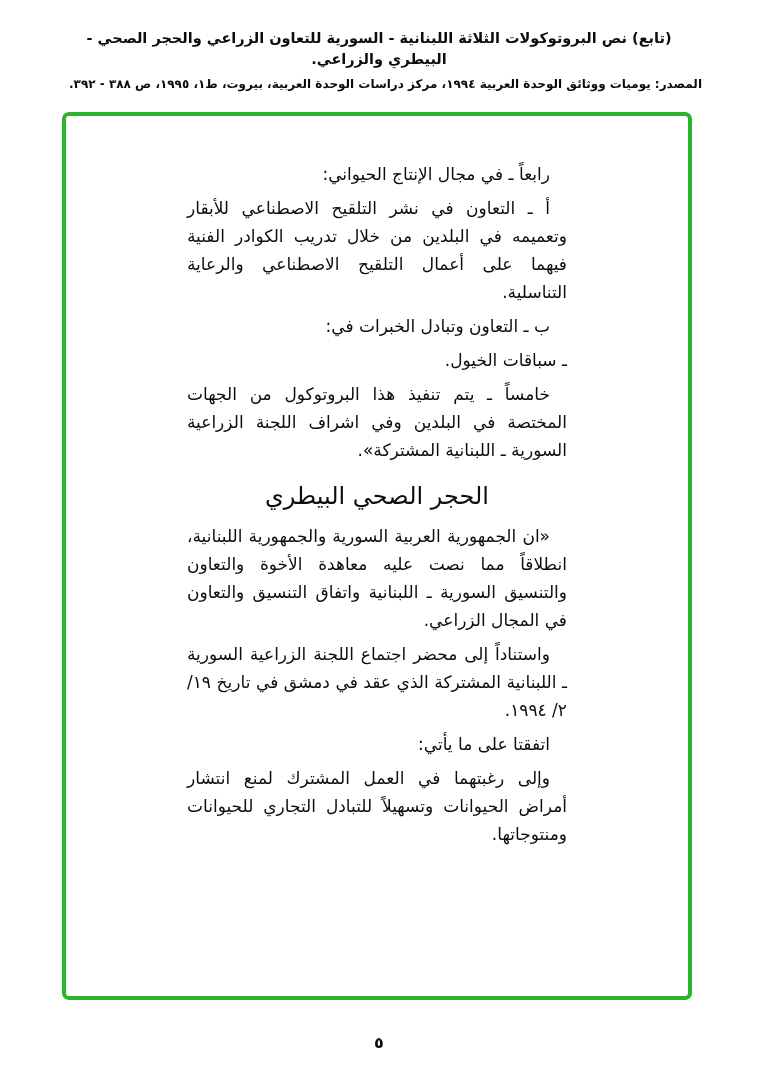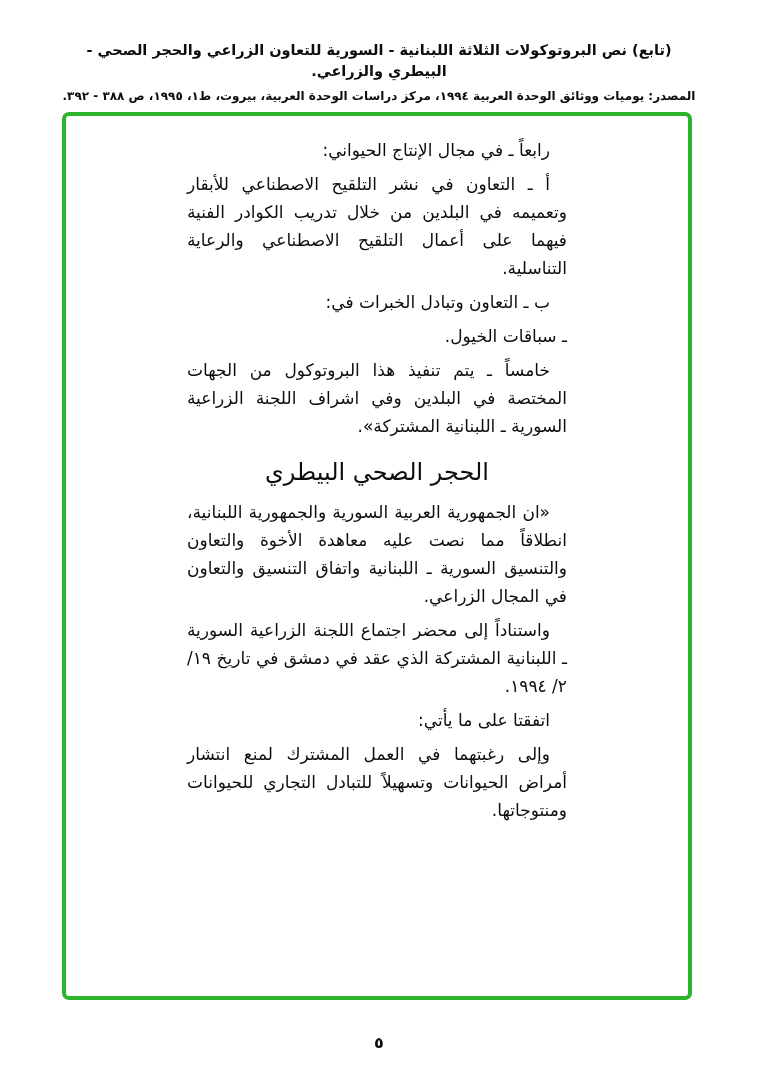--- a/index.html
+++ b/index.html
@@ -11,49 +11,50 @@
     width: 758px;
     height: 1078px;
     position: relative;
     font-family: "DejaVu Sans", sans-serif;
     color: #0d0d0d;
     overflow: hidden;
   }
   .page-header {
     direction: rtl;
     text-align: center;
-    padding: 40px 56px 0 56px;
+    padding: 28px 56px 0 56px;
   }
   .header-title {
     font-size: 14.5px;
     font-weight: bold;
     line-height: 1.45;
     letter-spacing: 0;
   }
   .header-source {
     font-size: 12px;
     font-weight: bold;
     margin-top: 7px;
+    text-align: right;
   }
   .doc-frame {
     position: absolute;
     left: 62px;
     top: 112px;
     width: 630px;
     height: 888px;
     border: 4px solid #2cb52c;
     border-radius: 7px;
     background: #ffffff;
     box-sizing: border-box;
   }
   .doc-body {
     direction: rtl;
     width: 380px;
     margin: 0 auto;
-    padding-top: 20px;
+    padding-top: 44px;
     font-size: 17px;
     line-height: 28px;
     text-align: justify;
     text-justify: inter-word;
   }
   .para {
     margin: 0 0 6px 0;
   }
   .para.indent {
     text-indent: 17px;

